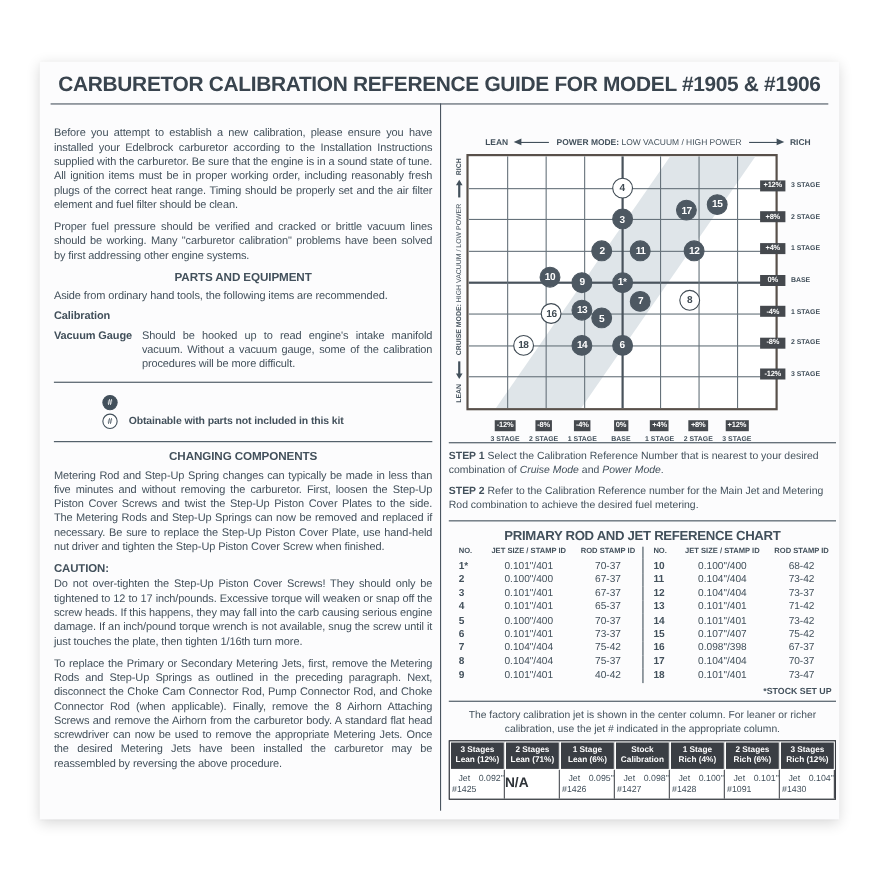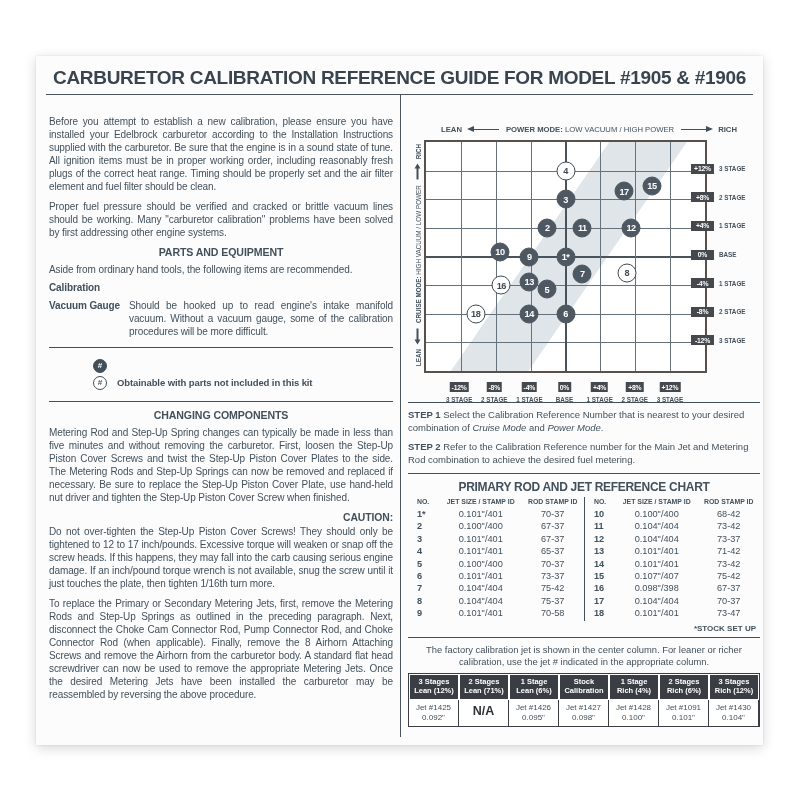--- a/index.html
+++ b/index.html
@@ -18,21 +18,21 @@
   .sec-head{text-align:center;font-size:10.6px;font-weight:bold;margin:3px 0 3px;}
   .def-row{display:flex;margin:0 0 5px;}
   .def-term{width:80px;flex:none;font-weight:bold;}
   .def-desc{flex:1;text-align:justify;}
   .legend{border-top:1px solid #42505b;border-bottom:1px solid #42505b;padding:8px 0 8px 44px;margin:9px 0 7px;}
   .legend-row{display:flex;align-items:center;gap:10px;margin:3px 0;font-weight:bold;font-size:9.5px;text-align:left;}
   .sym{width:14px;height:14px;border-radius:50%;display:flex;align-items:center;justify-content:center;
     font-size:8px;flex:none;box-sizing:border-box;}
   .sym.filled{background:#42505b;color:#fff;border:1px solid #42505b;}
   .sym.open{background:#fff;color:#42505b;border:1.3px solid #42505b;}
-  .caution{font-weight:bold;font-size:10.4px;margin:5px 0 1px;text-align:right;}
+  .caution{font-weight:bold;font-size:10.4px;margin:5px 0 1px;text-align:left;}
 
   
   .col-right{position:absolute;left:372px;top:44px;width:352px;color:#42505b;}
   .chart-wrap{position:relative;height:272px;margin-top:26px;}
   .chart-header{position:absolute;top:-1px;left:10px;right:0;display:flex;justify-content:center;
     align-items:center;gap:5px;font-size:7.7px;white-space:nowrap;}
   .arr{display:inline-block;width:34px;height:8px;position:relative;}
   .arr::before{content:"";position:absolute;top:3.1px;left:2px;right:2px;height:1.7px;background:#42505b;}
   .arr.l::after{content:"";position:absolute;left:0;top:.2px;border-top:3.8px solid transparent;
     border-bottom:3.8px solid transparent;border-right:7px solid #42505b;}
@@ -73,21 +73,21 @@
   .pcell{font-size:9.2px;text-align:center;padding:.4px 0;}
   .pcell.ph{font-size:6.9px;font-weight:bold;padding-bottom:2px;}
   .pcell.pno{font-weight:bold;text-align:left;padding-left:9px;}
   .pcell.split{border-left:1px solid #42505b;}
   .footnote{text-align:right;font-weight:bold;font-size:8px;margin:3px 4px 4px 0;}
   .sec-intro{text-align:center;font-size:9.4px;line-height:1.3;margin:0 0 5px;}
   #secondary-table{display:grid;grid-template-columns:repeat(7,1fr);border:1px solid #3a3e44;background:#3a3e44;}
   .sec-h{background:#3a3e44;color:#fff;font-size:7.5px;font-weight:bold;text-align:center;line-height:1.25;
     padding:2px 0 3px;border:1px solid #fdfdfd;}
   .sec-v{background:#fff;color:#42505b;font-size:8px;text-align:center;line-height:1.3;padding:3px 0;
-    border-right:1px solid #3a3e44;display:flex;flex-direction:column;justify-content:flex-start;}
+    border-right:1px solid #3a3e44;display:flex;flex-direction:row;justify-content:flex-start;}
   .sec-v.na{font-size:12.5px;font-weight:bold;color:#2e3338;}
   b.mode{font-weight:bold;}
 </style>
 </head>
 <body>
 
 <div class="doc">
   <div class="title">CARBURETOR CALIBRATION REFERENCE GUIDE FOR MODEL #1905 &amp; #1906</div>
   <div class="title-rule"></div>
   <div class="vrule"></div>
@@ -270,21 +270,21 @@
         <div class="pcell">0.098"/398</div>
         <div class="pcell">67-37</div>
         <div class="pcell pno">8</div>
         <div class="pcell">0.104"/404</div>
         <div class="pcell">75-37</div>
         <div class="pcell pno split">17</div>
         <div class="pcell">0.104"/404</div>
         <div class="pcell">70-37</div>
         <div class="pcell pno">9</div>
         <div class="pcell">0.101"/401</div>
-        <div class="pcell">70-58</div>
+        <div class="pcell">40-42</div>
         <div class="pcell pno split">18</div>
         <div class="pcell">0.101"/401</div>
         <div class="pcell">73-47</div>
       </div>
     <div class="footnote">*STOCK SET UP</div>
 
     <div class="rule"></div>
     <div class="sec-intro">The factory calibration jet is shown in the center column. For leaner or richer calibration, use the jet # indicated in the appropriate column.</div>
     <div id="secondary-table">
         <div class="sec-h">

